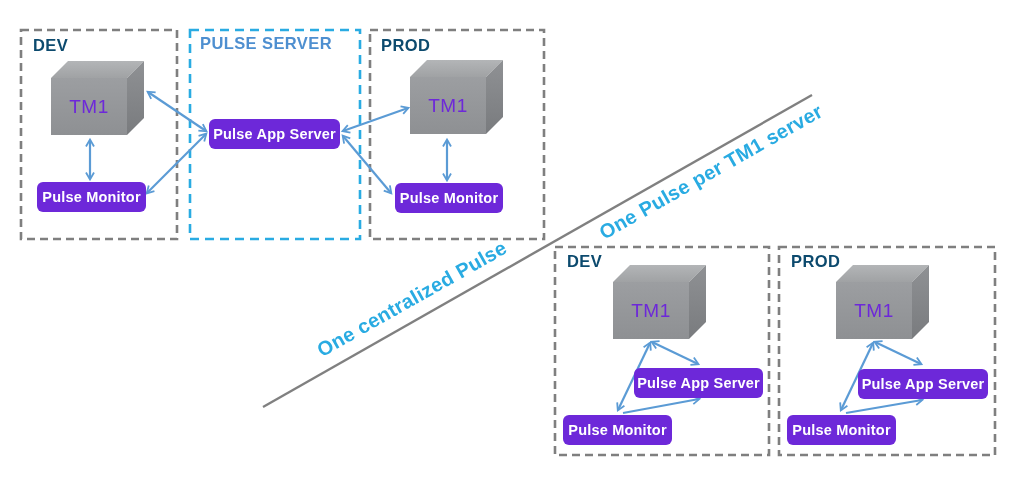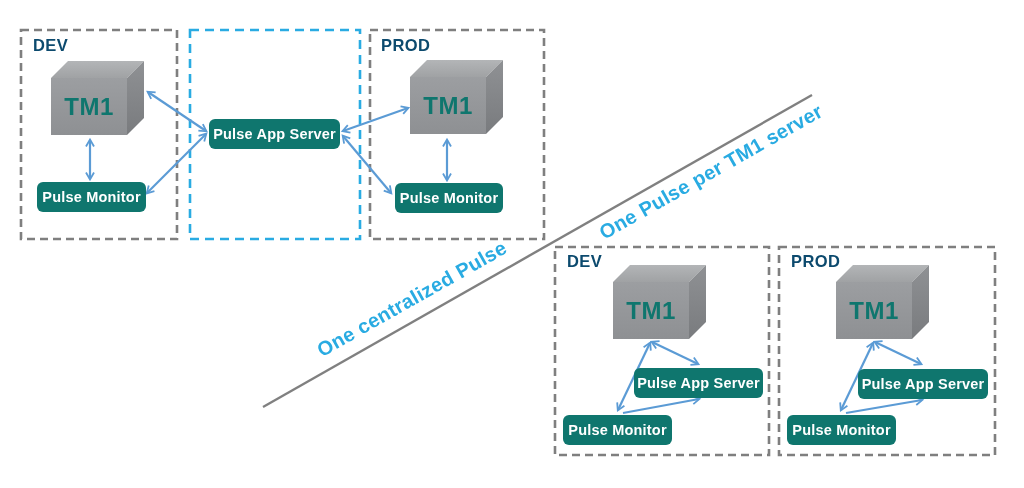--- a/index.html
+++ b/index.html
@@ -2,31 +2,31 @@
 <html><head>
 <meta charset="utf-8">
 <style>
   html,body{margin:0;padding:0;background:#ffffff;}
   .stage{
     position:relative;width:1024px;height:488px;background:#ffffff;
     font-family:"Liberation Sans",sans-serif;overflow:hidden;
   }
   .stage svg{position:absolute;left:0;top:0;}
   .node{
-    position:absolute;background:#0f766e;border-radius:6px;color:#ffffff;
+    position:absolute;background:#6d28d9;border-radius:6px;color:#ffffff;
     font-weight:bold;font-size:14.5px;display:flex;align-items:center;
     justify-content:center;white-space:nowrap;letter-spacing:.2px;
   }
   .zone-label{
     position:absolute;font-weight:bold;font-size:16.5px;color:#0c4a6e;
     letter-spacing:.4px;white-space:nowrap;
   }
   .zone-label.blue{color:#4E8FD0;}
   .tm1-label{
-    position:absolute;color:#0f766e;font-size:24px;font-weight:700;
+    position:absolute;color:#6d28d9;font-size:19px;font-weight:400;
     display:flex;align-items:center;justify-content:center;letter-spacing:.5px;
   }
   .caption{
     position:absolute;color:#29ABE2;font-weight:bold;font-size:20px;
     white-space:nowrap;transform:translate(-50%,-50%) rotate(-29.5deg);
     letter-spacing:.3px;
   }
   .dashed-gray{fill:none;stroke:#7f7f7f;stroke-width:2.6;stroke-dasharray:8 5;}
   .dashed-blue{fill:none;stroke:#29ABE2;stroke-width:2.6;stroke-dasharray:9 6;}
   .arrow{stroke:#5B9BD5;stroke-width:2.2;fill:none;}
@@ -95,20 +95,21 @@
     <line x1="652" y1="342" x2="698" y2="364" class="arrow" marker-start="url(#arw)" marker-end="url(#arw)"></line>
     <line x1="650" y1="343" x2="618" y2="410" class="arrow" marker-start="url(#arw)" marker-end="url(#arw)"></line>
     <line x1="623" y1="413" x2="699" y2="399" class="arrow" marker-end="url(#arw)"></line>
 
     <line x1="875" y1="342" x2="921" y2="364" class="arrow" marker-start="url(#arw)" marker-end="url(#arw)"></line>
     <line x1="873" y1="343" x2="841" y2="410" class="arrow" marker-start="url(#arw)" marker-end="url(#arw)"></line>
     <line x1="846" y1="413" x2="922" y2="400" class="arrow" marker-end="url(#arw)"></line>
   </svg>
 
   <div class="zone-label" style="left:33px;top:36px;">DEV</div>
+  <div class="zone-label blue" style="left:200px;top:34px;">PULSE SERVER</div>
   <div class="zone-label" style="left:381px;top:36px;">PROD</div>
   <div class="zone-label" style="left:567px;top:252px;">DEV</div>
   <div class="zone-label" style="left:791px;top:252px;">PROD</div>
 
   <div class="tm1-label" style="left:51px;top:78px;width:76px;height:57px;">TM1</div>
   <div class="tm1-label" style="left:410px;top:77px;width:76px;height:57px;">TM1</div>
   <div class="tm1-label" style="left:613px;top:282px;width:76px;height:57px;">TM1</div>
   <div class="tm1-label" style="left:836px;top:282px;width:76px;height:57px;">TM1</div>
 
   <div class="node" style="left:37px;top:182px;width:109px;height:30px;">Pulse Monitor</div>

